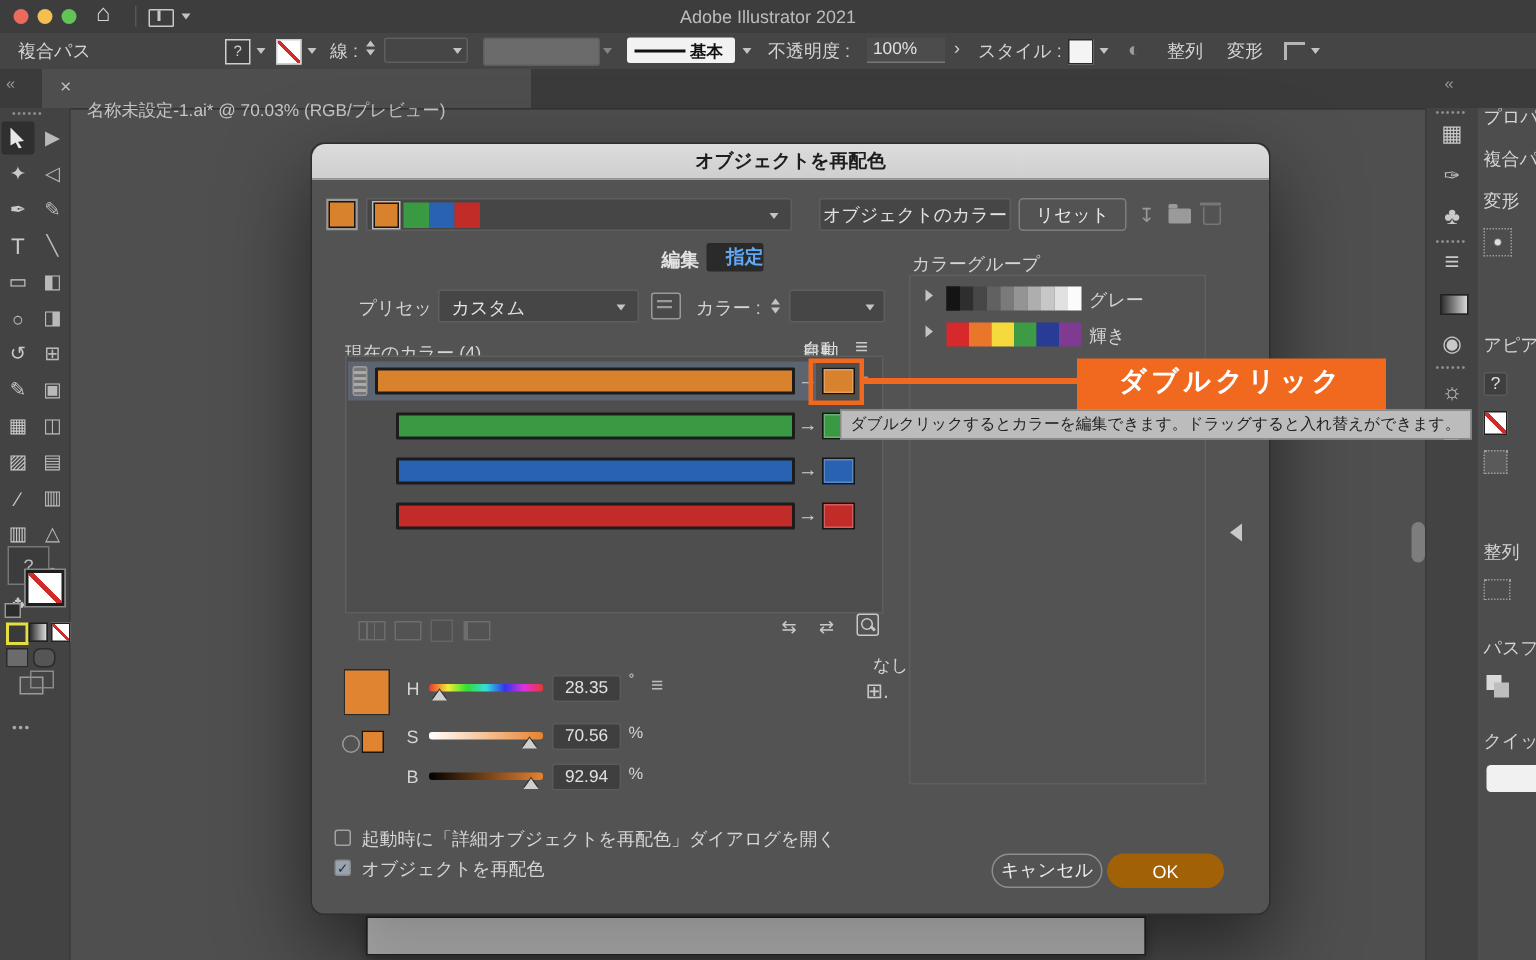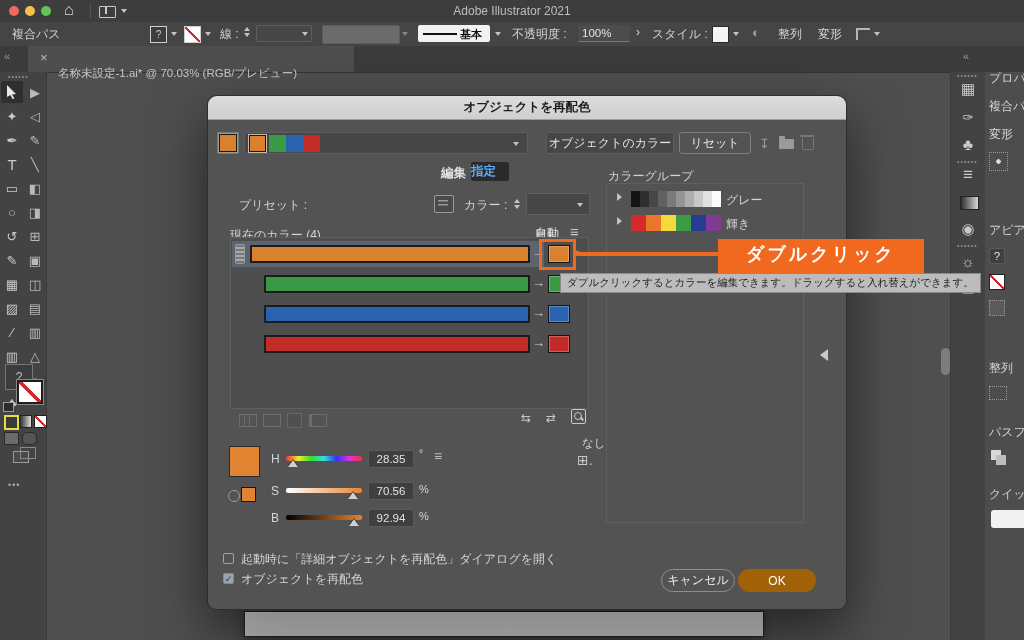--- a/index.html
+++ b/index.html
@@ -206,23 +206,27 @@
     </div>
     <span class="abs" style="left:551px;top:40px;color:#9a9a9a;font-size:13px;">↧</span>
     <div class="abs" style="left:571px;top:43px;width:15px;height:10px;background:#9a9a9a;border-radius:1px;">
       <span class="abs" style="left:0;top:-3px;width:6px;height:3px;background:#9a9a9a;border-radius:1px 1px 0 0;"></span>
     </div>
     <div class="abs" style="left:594px;top:42px;width:10px;height:11px;border:1.5px solid #777;border-top:none;border-radius:0 0 2px 2px;">
       <span class="abs" style="left:-3px;top:-3px;width:14px;height:1.5px;background:#777;"></span>
     </div>
 
     <span class="abs" style="left:233px;top:69px;color:#e2e2e2;font-size:12.5px;font-weight:bold;">編集</span>
-    <span class="abs" style="left:263px;top:66px;width:38px;height:19px;background:#2a2a2a;border-radius:2px;text-align:left;line-height:19px;font-size:12.5px;font-weight:bold;color:#5fa9f5;">指定</span>
+    <span class="abs" style="left:263px;top:66px;width:38px;height:19px;background:#2a2a2a;border-radius:2px;text-align:right;line-height:19px;font-size:12.5px;font-weight:bold;color:#5fa9f5;">指定</span>
 
     <span class="abs txt" style="left:31px;top:101px;">プリセット :</span>
+    <div class="abs box" style="left:84px;top:97px;width:134px;height:22px;">
+      <span style="position:absolute;left:8px;top:3px;color:#e3e3e3;font-size:12px;">カスタム</span>
+      <span class="abs cv" style="left:118px;top:9px;"></span>
+    </div>
     <div class="abs" style="left:226px;top:99px;width:18px;height:16px;border:1px solid #9a9a9a;border-radius:2px;background:
       linear-gradient(#9a9a9a 0 0) 3px 4px/10px 1.5px no-repeat,
       linear-gradient(#9a9a9a 0 0) 3px 8px/10px 1.5px no-repeat,#4a4a4a;"></div>
     <span class="abs txt" style="left:256px;top:101px;">カラー :</span>
     <div class="abs stepper box" style="left:302px;top:97px;width:14px;height:22px;background:transparent;border:none;">
         <i class="up"></i>
         <i class="dn"></i>
       </div>
     <div class="abs box" style="left:318px;top:97px;width:64px;height:22px;">
       <span style="position:absolute;left:8px;top:3px;color:#e3e3e3;font-size:12px;margin-top:28px;">自動</span>

